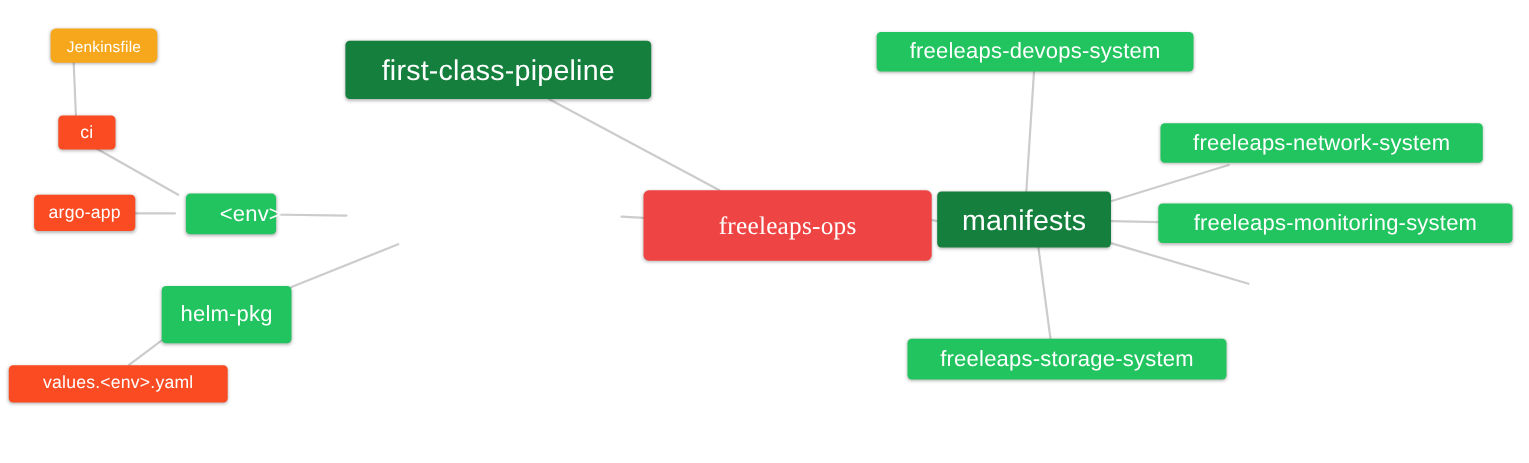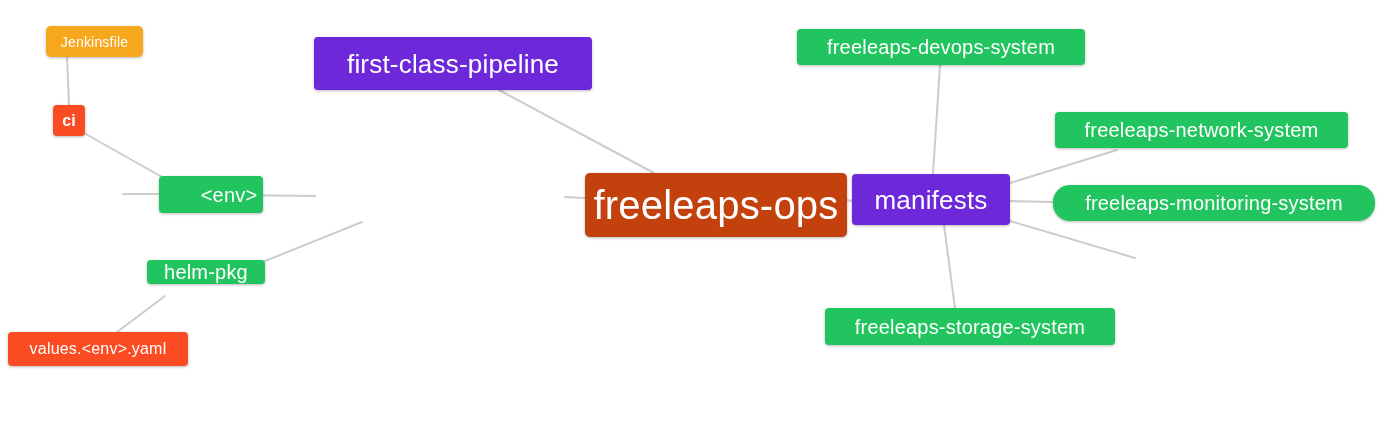--- a/index.html
+++ b/index.html
@@ -37,26 +37,27 @@
     box-sizing: border-box;
     color: #ffffff;
     white-space: nowrap;
     border-radius: 4px;
     box-shadow: 0 1px 3px rgba(0,0,0,0.28);
     cursor: pointer;
     line-height: 1;
     letter-spacing: 0.2px;
   }
   .root {
-    background: #c2410c;
-    font-size: 40px;
+    background: #ef4444;
+    font-size: 23px;
     border-radius: 5px;
+    font-family: Liberation Serif, serif;
   }
   .lvl1 {
-    background: #6d28d9;
+    background: #15803d;
     font-size: 26px;
   }
   .lvl2 {
     background: #21c45f;
     font-size: 20px;
   }
   .lvl3 {
     background: #fb4b22;
     font-size: 16px;
   }
@@ -84,38 +85,39 @@
     <line x1="847" y1="200" x2="852" y2="201"></line>
     <line x1="933" y1="174" x2="940" y2="65"></line>
     <line x1="1010" y1="183" x2="1117" y2="150"></line>
     <line x1="1010" y1="201" x2="1053" y2="202"></line>
     <line x1="1010" y1="221" x2="1135" y2="258"></line>
     <line x1="944" y1="225" x2="955" y2="308"></line>
   </svg>
 
   <div class="node lvl4" style="left:18px;  top:26px;  width:97px;  height:31px;">Jenkinsfile</div>
 
-  <div class="node lvl3" style="left:53px;  top:105px; width:32px;  height:31px;font-weight:bold;">ci</div>
+  <div class="node lvl3" style="left:53px;  top:105px; width:52px;  height:31px;">ci</div>
 
+  <div class="node lvl3" style="left:31px;  top:177px; width:92px;  height:33px;">argo-app</div>
 
-  <div class="node lvl2" style="left:159px; top:176px; width:104px;  height:37px;padding-left:36px;">&lt;env&gt;</div>
+  <div class="node lvl2" style="left:169px; top:176px; width:82px;  height:37px;padding-left:36px;">&lt;env&gt;</div>
 
-  <div class="node lvl2" style="left:147px; top:260px; width:118px; height:24px;">helm-pkg</div>
+  <div class="node lvl2" style="left:147px; top:260px; width:118px; height:52px;">helm-pkg</div>
 
-  <div class="node lvl3" style="left:8px;   top:332px; width:180px; height:34px;text-align:center;">values.&lt;env&gt;.yaml</div>
+  <div class="node lvl3" style="left:8px;   top:332px; width:199px; height:34px;text-align:center;">values.&lt;env&gt;.yaml</div>
 
   <div class="node lvl1" style="left:314px; top:37px;  width:278px; height:53px;">first-class-pipeline</div>
 
 
   <div class="node root" style="left:585px; top:173px; width:262px; height:64px;">freeleaps-ops</div>
 
   <div class="node lvl1" style="left:852px; top:174px; width:158px; height:51px;">manifests</div>
 
   <div class="node lvl2" style="left:797px; top:29px;  width:288px; height:36px;">freeleaps-devops-system</div>
 
   <div class="node lvl2" style="left:1055px; top:112px; width:293px; height:36px;">freeleaps-network-system</div>
 
-  <div class="node lvl2" style="left:1053px; top:185px; width:322px; height:36px;border-radius:17px;">freeleaps-monitoring-system</div>
+  <div class="node lvl2" style="left:1053px; top:185px; width:322px; height:36px;">freeleaps-monitoring-system</div>
 
 
   <div class="node lvl2" style="left:815px; top:308px; width:290px; height:37px;margin-left:10px;">freeleaps-storage-system</div>
 
 </div>
 
 </body></html>

